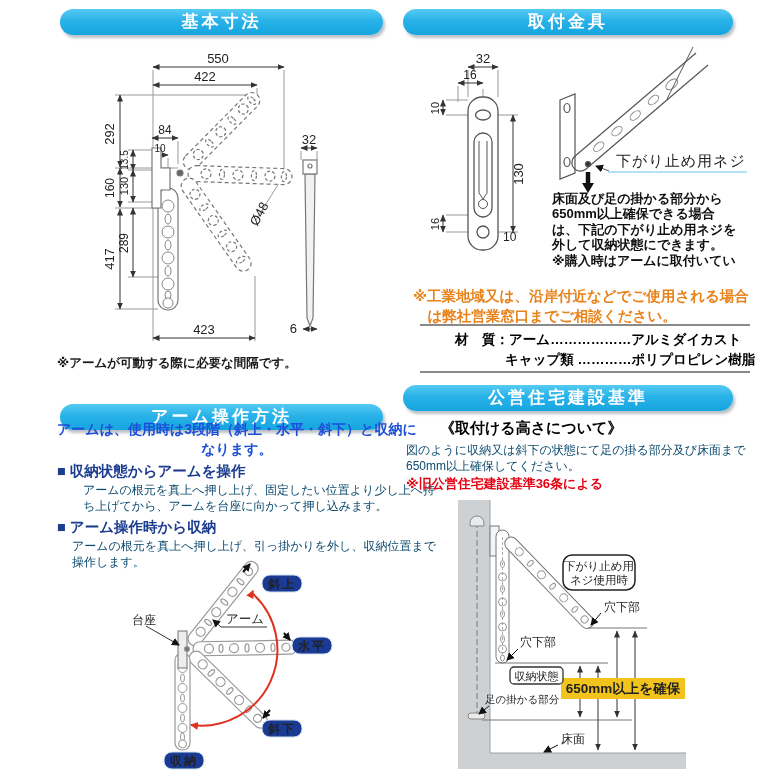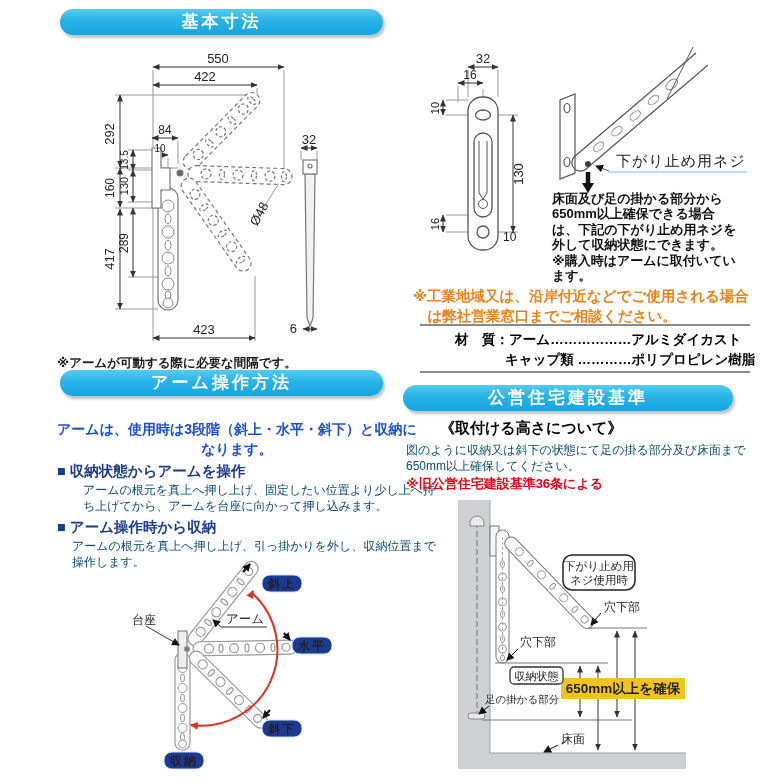--- a/index.html
+++ b/index.html
@@ -22,21 +22,22 @@
   .mat{font-size:13.5px;font-weight:bold;color:#000000;}
   .hr{position:absolute;height:2px;background:#8a8a8a;}
   svg text{font-family:"Liberation Sans","DejaVu Sans",sans-serif;fill:#222;}
 </style>
 </head>
 <body>
 
 <div id="page">
 
   <div class="banner" style="left:60px;top:9px;width:323px;">基本寸法</div>
-  <div class="banner" style="left:60px;top:370px;width:323px;">アーム操作方法</div>
+  <div class="banner" style="left:403px;top:9px;width:330px;">取付金具</div>
+  <div class="banner" style="left:60px;top:404px;width:323px;">アーム操作方法</div>
   <div class="banner" style="left:403px;top:385px;width:330px;">公営住宅建設基準</div>
 
   <svg class="abs" style="left:0;top:48px;" width="390" height="300" viewBox="0 0 390 300">
     <defs>
       <marker id="arr" markerWidth="8" markerHeight="8" refX="6.5" refY="3" orient="auto-start-reverse" markerUnits="userSpaceOnUse">
           <path d="M0,0L7,3L0,6Z" fill="#333"></path>
         </marker>
       <marker id="arrB" markerWidth="10" markerHeight="10" refX="7" refY="4" orient="auto-start-reverse" markerUnits="userSpaceOnUse">
           <path d="M0,0L8,4L0,8Z" fill="#111"></path>
         </marker>
@@ -208,21 +209,20 @@
       <text transform="translate(44,179) rotate(-90)" font-size="11">16</text>
       <text x="108" y="196" font-size="12" text-anchor="start">10</text>
     </g>
   </svg>
   <div class="abs body6" style="left:552px;top:191px;width:200px;">
     <div>床面及び足の掛かる部分から</div>
     <div>650mm以上確保できる場合</div>
     <div>は、下記の下がり止め用ネジを</div>
     <div>外して収納状態にできます。</div>
     <div>※購入時はアームに取付いてい</div>
-    <div>ます。</div>
   </div>
   <div class="abs orange" style="left:413px;top:287px;width:355px;">
     <div>※工業地域又は、沿岸付近などでご使用される場合</div>
     <div>　は弊社営業窓口までご相談ください。</div>
   </div>
   <div class="hr" style="left:420px;top:324px;width:330px;"></div>
   <div class="abs mat" style="left:455px;top:331px;">材　質：アーム………………アルミダイカスト</div>
   <div class="abs mat" style="left:505px;top:351px;">キャップ類 …………ポリプロピレン樹脂</div>
   <div class="hr" style="left:420px;top:371px;width:330px;"></div>
 

